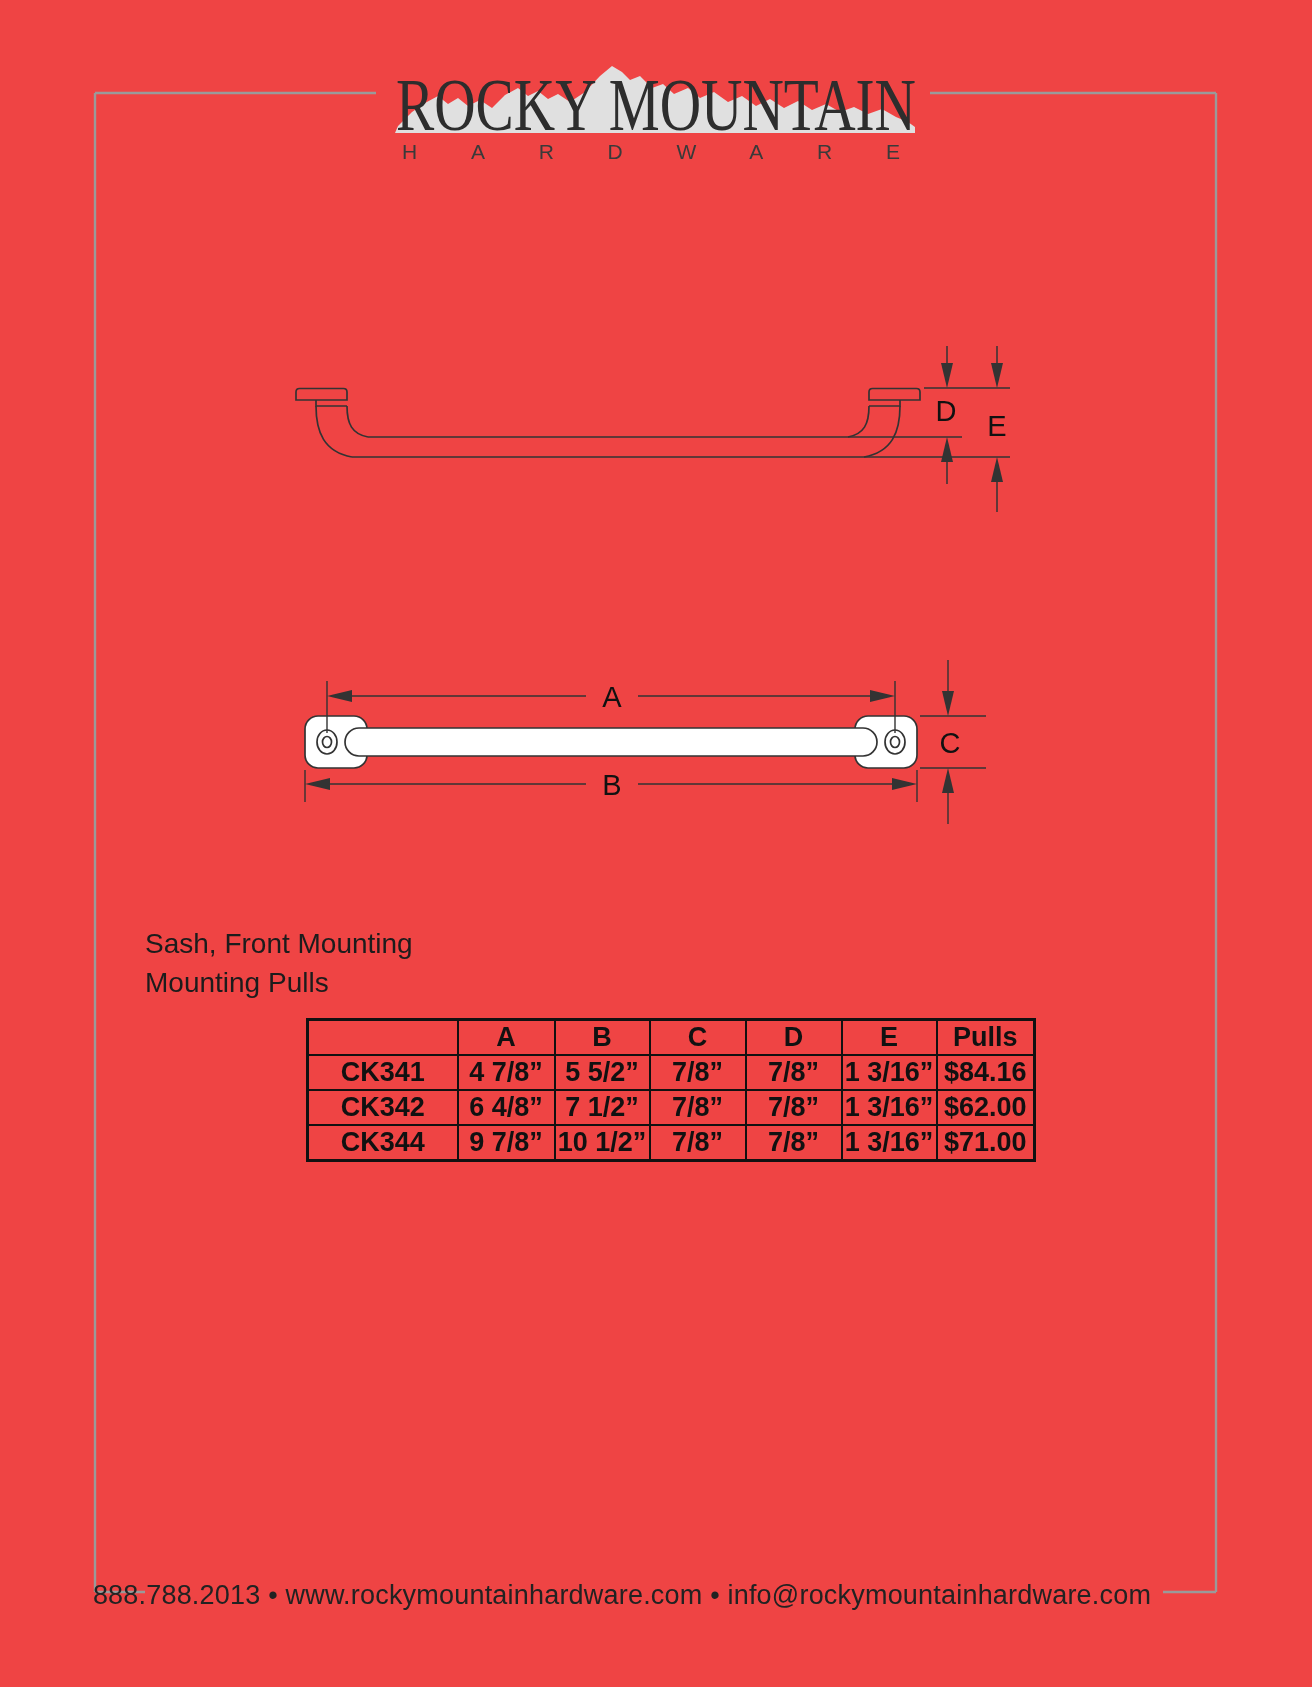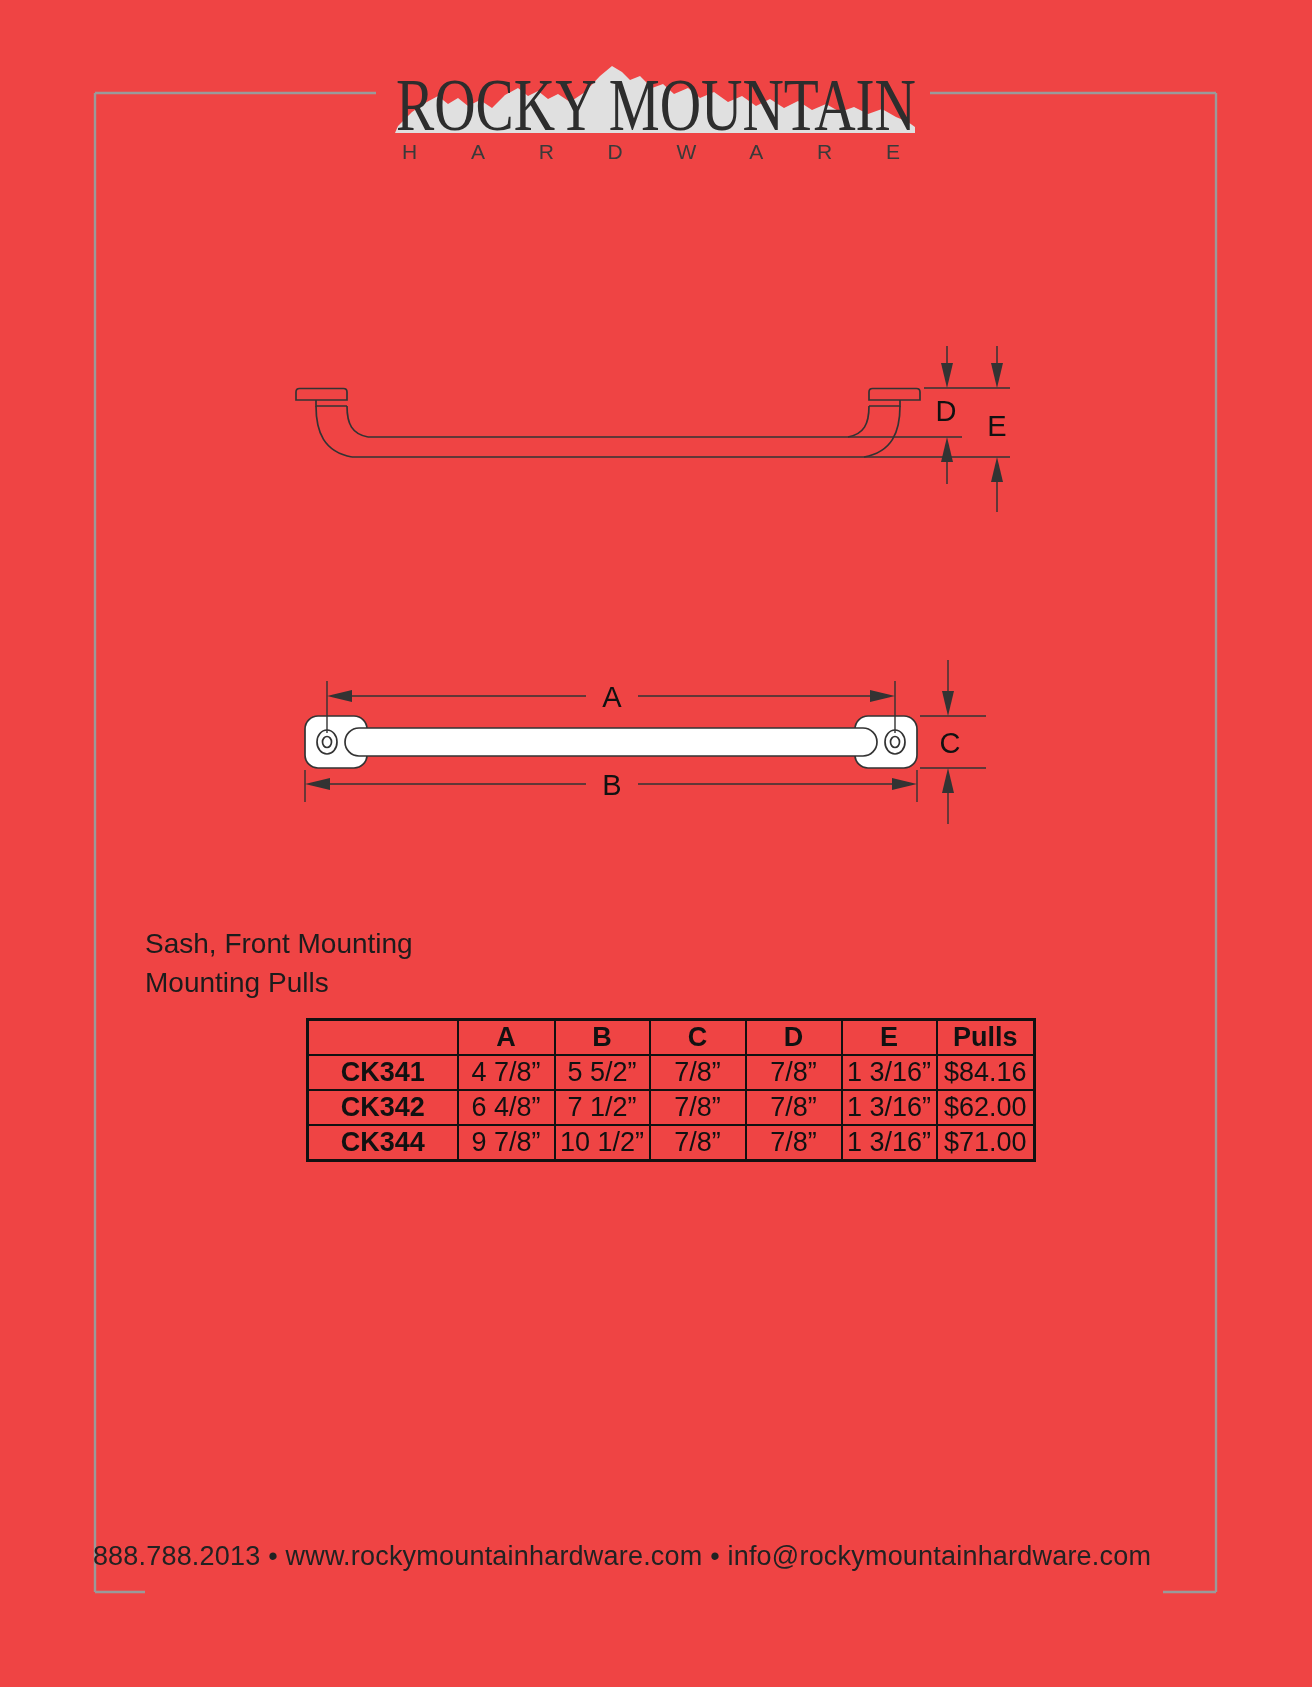--- a/index.html
+++ b/index.html
@@ -7,22 +7,22 @@
         font-family:"Liberation Sans",sans-serif;color:#1a1a1a;}
   svg{position:absolute;left:0;top:0;}
   .heading{position:absolute;left:145px;top:924px;font-size:28px;line-height:39px;color:#1c1c1c;}
   .spec-table{position:absolute;left:306px;top:1018px;border-collapse:collapse;table-layout:fixed;
               font-size:27px;color:#111;}
   .spec-table th,.spec-table td{border:2px solid #111;text-align:center;padding:0;height:33px;
               overflow:hidden;white-space:nowrap;}
   .spec-table{border:3px solid #111;}
   .spec-table thead th{font-weight:bold;}
   .spec-table tbody th{font-weight:bold;}
-  .spec-table td{font-weight:normal;margin-top:20px;}
-  .footer{position:absolute;left:0;top:1541px;width:1244px;text-align:center;font-size:27px;
+  .spec-table td{font-weight:bold;margin-top:20px;}
+  .footer{position:absolute;left:0;top:1580px;width:1244px;text-align:center;font-size:27px;
           color:#222;letter-spacing:0.2px;}
   .dimlabel{font-family:"Liberation Sans",sans-serif;font-size:29px;fill:#111;}
   .logotext{font-family:"Liberation Serif","DejaVu Serif",serif;fill:#2d2d2d;}
   .logosub{font-family:"Liberation Sans",sans-serif;fill:#3a3a3a;}
 </style>
 </head>
 <body>
 
 <div class="page">
 

